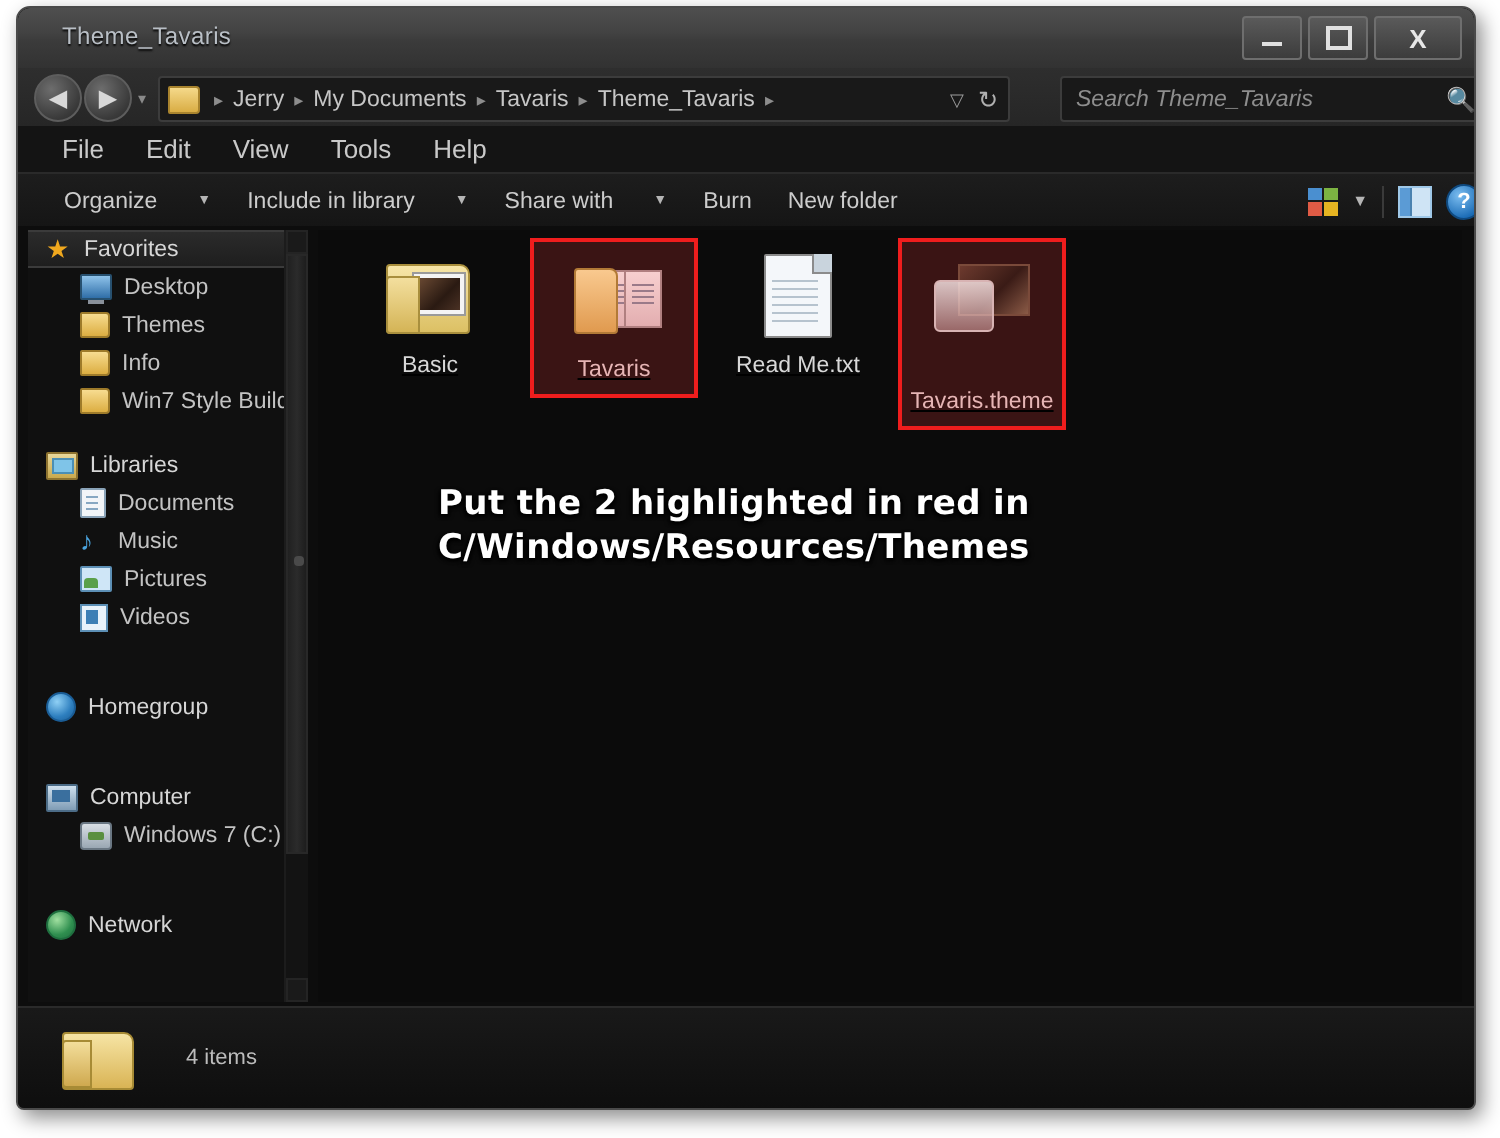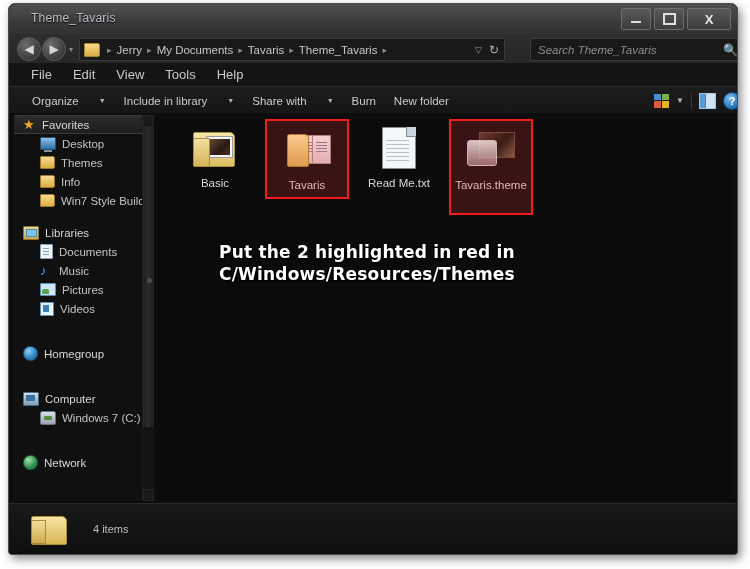--- a/index.html
+++ b/index.html
@@ -201,34 +201,34 @@
   .ic-drive::after { content:''; position:absolute; left:3px; top:4px; width:8px; height:4px; background:#5a8f3f; border-radius:1px; }
   .ic-net { width:13px; height:13px; border-radius:50%;
     background: radial-gradient(circle at 35% 30%, #a0e0a0, #2f8f4f 60%, #1f6f3f 100%);
     border:1px solid #1f6f3f; }
 
   
   .content {
     position:absolute; left:150px; top:2px; width:572px; height:386px;
     background:#0b0b0b;
   }
-  .filerow { position:absolute; left:20px; top:4px; display:flex; align-items:flex-start; }
+  .filerow { position:absolute; left:20px; top:4px; display:flex; align-items:flex-start;text-decoration:underline; }
   .fileitem {
     width: 72px; min-height: 78px;
     display:flex; flex-direction:column; align-items:center;
     padding: 6px 3px 5px 3px;
     box-sizing:border-box;
     margin-right: 14px;
   }
   .fileitem.hl {
     background: #3a1414;
     border: 2px solid #ef1d1d;
     width: 84px;
   }
-  .fileitem.hl.tall { min-height: 96px; }
+  .fileitem.hl.tall { min-height: 96px; justify-content: space-between; }
   .icon-wrap { width:48px; height:46px; display:flex; align-items:center; justify-content:center; }
   .filelabel {
     margin-top: 5px; text-align:center; color:#d8d8d8;
     font-size: 11.5px; line-height: 14px; word-break: break-word; max-width: 74px;
   }
   .fileitem.hl .filelabel { color:#e6b5b5; }
 
   
   .folder-basic { position:relative; width:44px; height:38px; }
   .folder-basic .back {

